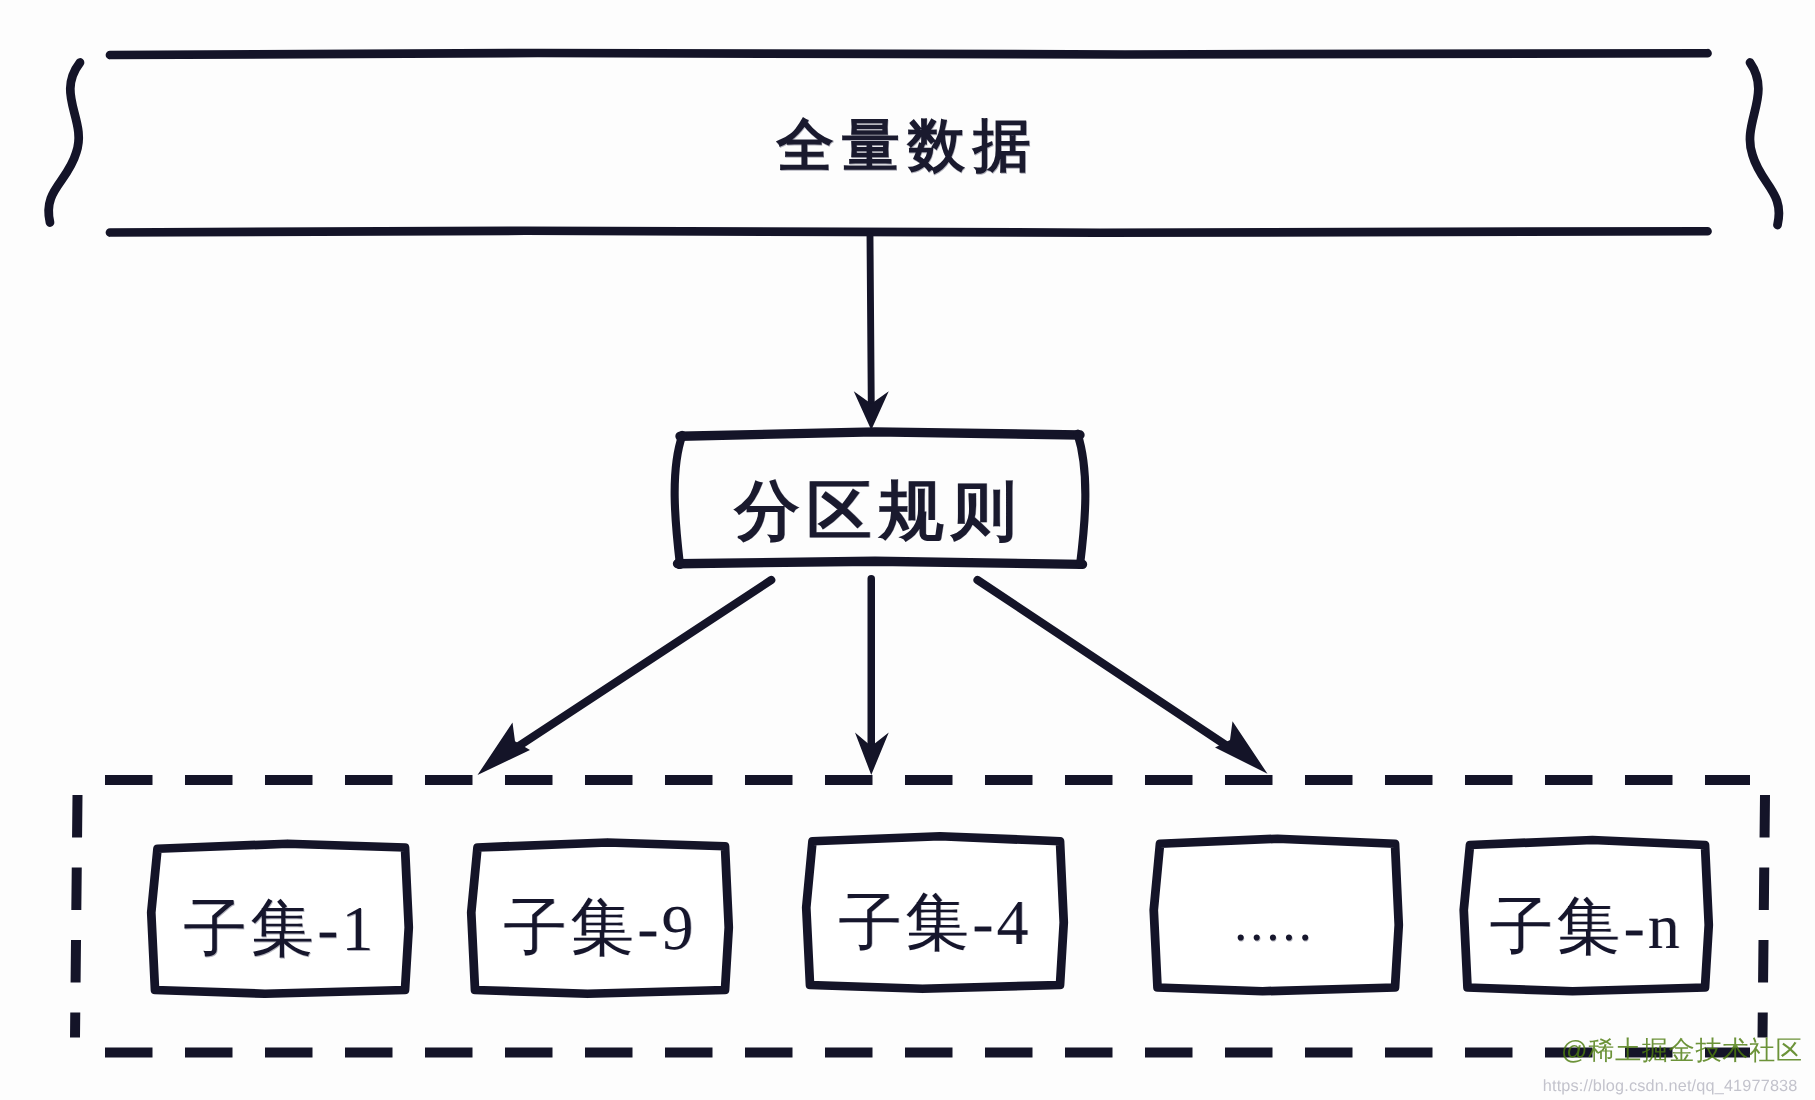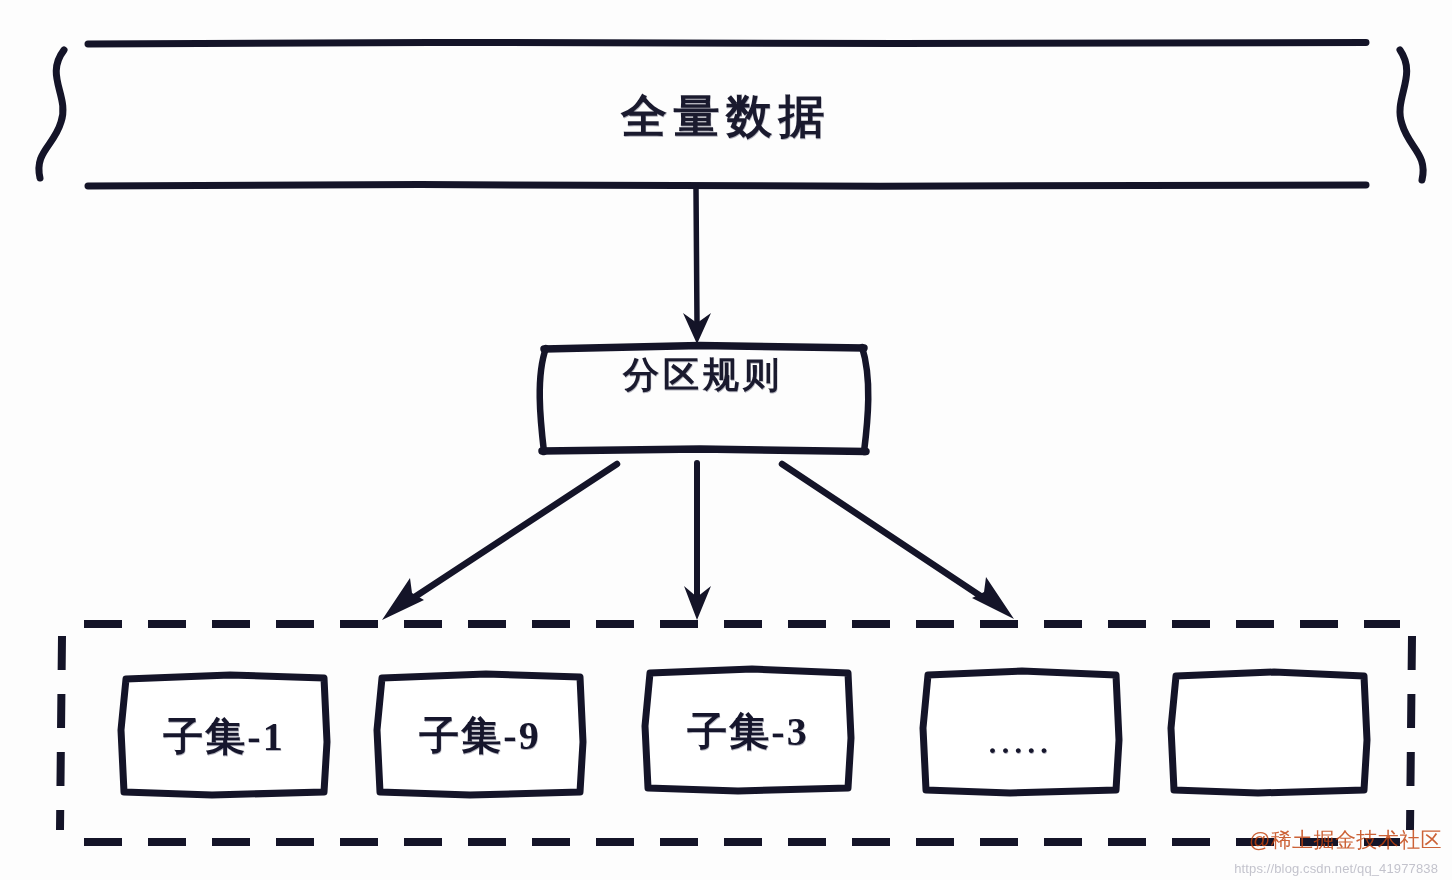--- a/index.html
+++ b/index.html
@@ -37,50 +37,50 @@
     left: 0; right: 0;
     top: 86px;
     text-align: center;
     font-size: 46px;
     letter-spacing: 0.14em;
     font-weight: 600;
   }
 
   #partition-rule-label {
     left: 540px;
-    top: 351px;
+    top: 374px;
     width: 326px;
     text-align: center;
-    font-size: 36px;
+    font-size: 52px;
     letter-spacing: 0.11em;
     font-weight: 600;
   }
 
   .subset-label {
-    font-size: 40px;
+    font-size: 51px;
     text-align: center;
-    font-weight: 700;
+    font-weight: 400;
     letter-spacing: 0.05em;
     color: #16162c;
   }
 
   .ellipsis-label {
     font-size: 30px;
     text-align: center;
     letter-spacing: 0.18em;
     color: #16162c;
     font-weight: 700;
   }
 
   #watermark {
     position: absolute;
     right: 10px;
     bottom: 26px;
     font-size: 21px;
-    color: #c2410c;
+    color: #4d7c0f;
     opacity: 0.82;
     font-family: "Liberation Sans", sans-serif;
     letter-spacing: 0.02em;
   }
   #watermark-url {
     position: absolute;
     right: 14px;
     bottom: 4px;
     font-size: 13px;
     color: #b9b9c4;
@@ -162,22 +162,23 @@
   </svg>
 
   <div class="label" id="full-data-label">全量数据</div>
 
   <div class="label" id="partition-rule-label">分区规则</div>
 
   <div class="label subset-label" style="left:121px; top:709px; width:206px;">子集-1</div>
 
   <div class="label subset-label" style="left:377px; top:708px; width:206px;">子集-9</div>
 
-  <div class="label subset-label" style="left:645px; top:704px; width:206px;">子集-3</div>
+  <div class="label subset-label" style="left:645px; top:704px; width:206px;">子集-4</div>
 
   <div class="label ellipsis-label" style="left:923px; top:726px; width:196px;">.....</div>
 
+  <div class="label subset-label" style="left:1171px; top:707px; width:196px;">子集-n</div>
 
   <div id="watermark">@稀土掘金技术社区</div>
 
   <div id="watermark-url">https://blog.csdn.net/qq_41977838</div>
 
 </div>
 
 </body></html>

